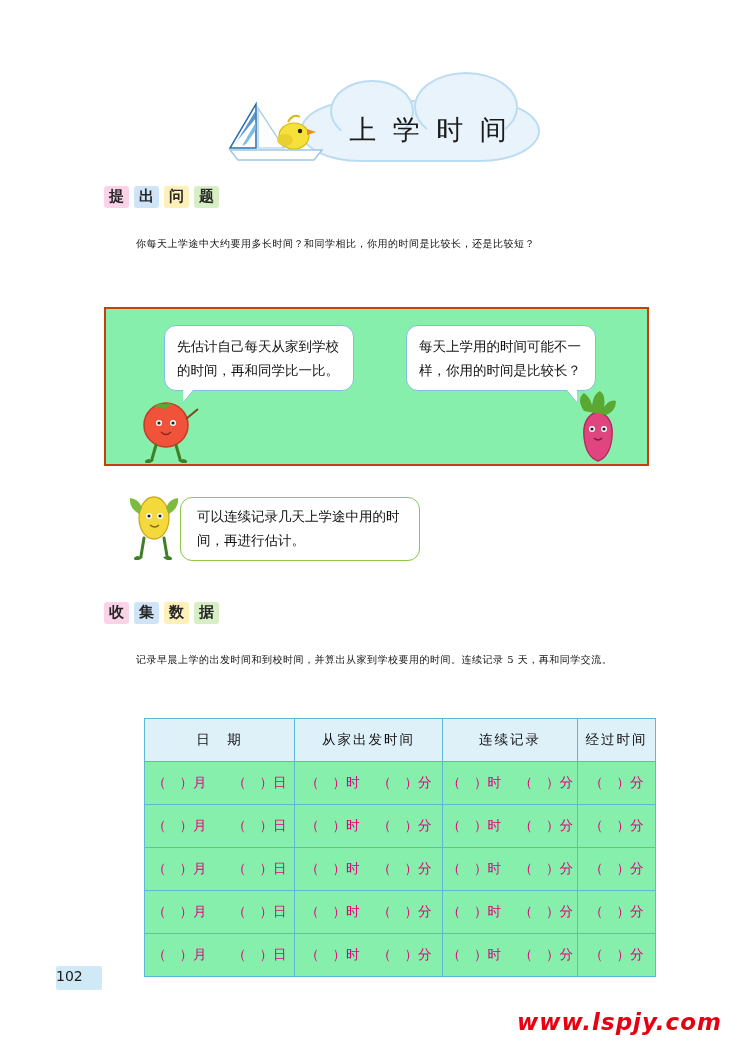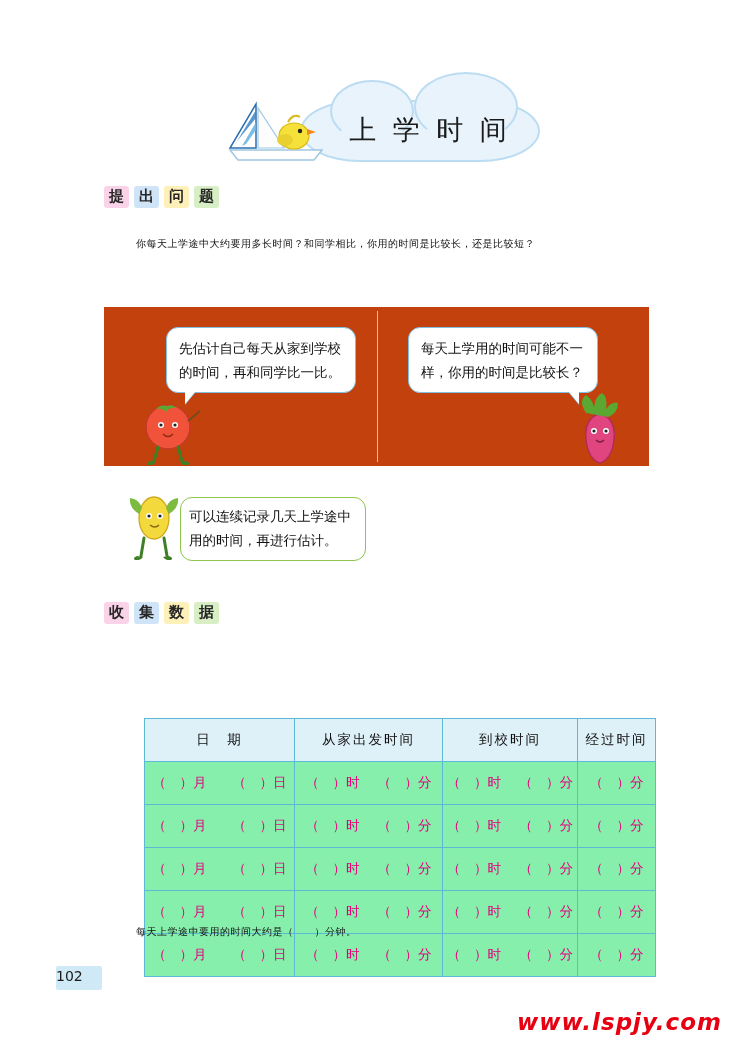--- a/index.html
+++ b/index.html
@@ -106,22 +106,22 @@
     line-height: 32px;
     color: #111;
     letter-spacing: 0.5px;
   }
 
   
   .pink-box {
     position: absolute;
     left: 104px; top: 307px;
     width: 545px; height: 159px;
-    background: #c2410c;
-    border: 4px solid #c2410c;
+    background: #86efac;
+    border: 2px solid #c2410c;
   }
   .pink-divider {
     position: absolute;
     left: 50%; top: 0;
     width: 1px; height: 100%;
     background: #f2aed4;
   }
   .bubble {
     position: absolute;
     background: #ffffff;
@@ -153,29 +153,29 @@
     filter: drop-shadow(0 1px 0 #7fbfe0);
   }
 
   .bubble-1 { left: 58px;  top: 16px;  width: 190px; }
   .bubble-2 { left: 300px; top: 16px;  width: 190px; }
 
   
   .bubble-3 {
     position: absolute;
     left: 180px; top: 497px;
-    width: 186px;
+    width: 240px;
     background: #fff;
     border: 1.5px solid #8cc64a;
     border-radius: 12px;
     font-family: Liberation Serif, serif;
     font-size: 13.5px;
     line-height: 24px;
     color: #111;
-    padding: 7px 8px;
+    padding: 7px 16px;
   }
 
   
   .mascot { position: absolute; }
 
   
   .tbl-wrap {
     position: absolute;
     left: 144px; top: 718px;
   }
@@ -317,28 +317,29 @@
     <path d="M45 64 q5 2 2 4 q-5 1 -8 -3 z" fill="#3f7f25"></path>
   </svg>
 
   <div class="sec-head" style="left:104px; top:602px;">
     <span class="chip-pink" style="background: rgb(251, 211, 232);">收</span>
     <span class="chip-blue" style="background: rgb(207, 228, 247);">集</span>
     <span class="chip-yellow" style="background: rgb(253, 240, 184);">数</span>
     <span class="chip-green" style="background: rgb(216, 238, 196);">据</span>
   </div>
 
+  <div class="para" style="left:104px; top:644px; width:548px; text-indent:32px;">记录早晨上学的出发时间和到校时间，并算出从家到学校要用的时间。连续记录 5 天，再和同学交流。</div>
 
   <div class="tbl-wrap">
     <table class="rec">
       <thead>
         <tr>
           <th class="c1">日　期</th>
           <th class="c2">从家出发时间</th>
-          <th class="c3">到校时间</th>
+          <th class="c3">连续记录</th>
           <th class="c4">经过时间</th>
         </tr>
       </thead>
       <tbody>
         <tr>
           <td class="c1"><span class="paren">（　）月</span><span class="cellgap"></span><span class="paren">（　）日</span></td>
           <td class="c2"><span class="paren">（　）时</span><span class="cellgap-sm"></span><span class="paren">（　）分</span></td>
           <td class="c3"><span class="paren">（　）时</span><span class="cellgap-sm"></span><span class="paren">（　）分</span></td>
           <td class="c4"><span class="paren">（　）分</span></td>
         </tr>
@@ -363,21 +364,18 @@
         <tr>
           <td class="c1"><span class="paren">（　）月</span><span class="cellgap"></span><span class="paren">（　）日</span></td>
           <td class="c2"><span class="paren">（　）时</span><span class="cellgap-sm"></span><span class="paren">（　）分</span></td>
           <td class="c3"><span class="paren">（　）时</span><span class="cellgap-sm"></span><span class="paren">（　）分</span></td>
           <td class="c4"><span class="paren">（　）分</span></td>
         </tr>
       </tbody>
     </table>
   </div>
 
-  <div class="para" style="left:104px; top:916px; width:560px; text-indent:32px;">
-    <span>每天上学途中要用的时间大约是（</span><span>　　</span><span>）分钟。</span>
-  </div>
 
   <div class="page-num-box"></div>
   <div class="page-num">102</div>
   <div class="watermark">www.lspjy.com</div>
 
 </div>
 
 </body></html>

